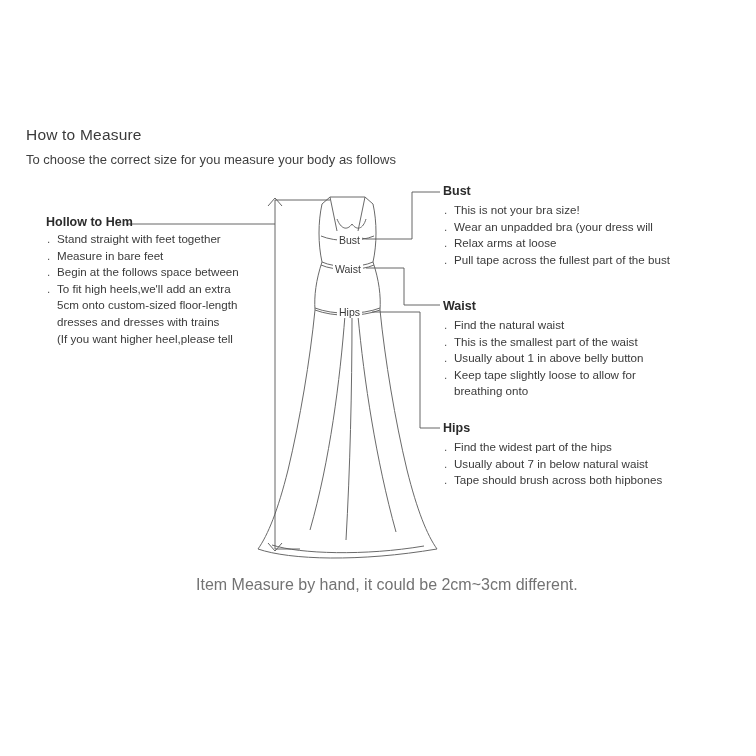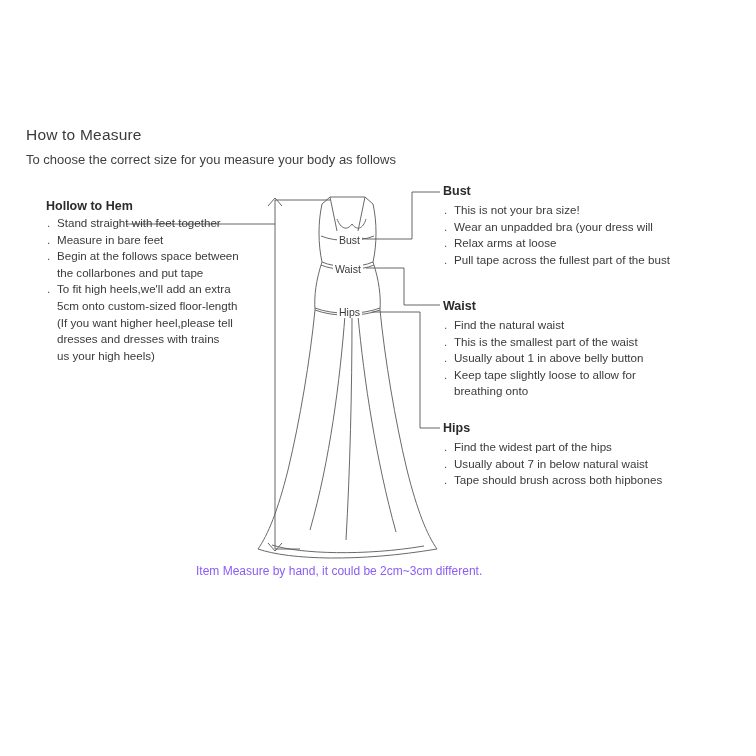--- a/index.html
+++ b/index.html
@@ -34,23 +34,23 @@
     position: absolute;
     left: 26px;
     top: 152px;
     font-size: 13px;
     color: #3f3f3f;
     white-space: nowrap;
   }
   .footnote {
     position: absolute;
     left: 196px;
-    top: 564px;
-    font-size: 12px;
-    color: #8b5cf6;
+    top: 576px;
+    font-size: 16px;
+    color: #737373;
     white-space: nowrap;
   }
 
   
   .block {
     position: absolute;
   }
   .block-title {
     font-size: 12.5px;
     font-weight: bold;
@@ -74,21 +74,21 @@
     padding-left: 11px;
   }
   .block li .dot {
     position: absolute;
     left: 1px;
     top: 0;
     font-size: 11.6px;
     color: #555;
   }
 
-  #block-hollow { left: 46px; top: 215px; width: 215px; }
+  #block-hollow { left: 46px; top: 231px; width: 215px; }
   #block-hollow .block-title { position: absolute; left: 0; top: -16px; }
   #block-bust   { left: 443px; top: 184px; width: 250px; }
   #block-waist  { left: 443px; top: 299px; width: 240px; }
   #block-hips   { left: 443px; top: 421px; width: 240px; }
 
   
   .svg-layer {
     position: absolute;
     left: 0;
     top: 0;
@@ -176,26 +176,24 @@
   <div class="inline-label" id="label-bust">Bust</div>
   <div class="inline-label" id="label-waist">Waist</div>
   <div class="inline-label" id="label-hips">Hips</div>
 
   <div class="block" id="block-hollow">
     <div class="block-title">Hollow to Hem</div>
     <ul>
       <li><span class="dot">.</span><span>Stand straight with feet together</span></li>
       <li><span class="dot">.</span><span>Measure in bare feet</span></li>
       <li><span class="dot">.</span><span>Begin at the follows space between</span></li>
-      <li class="cont"><span>the collarbones and put tape</span></li>
       <li><span class="dot">.</span><span>To fit high heels,we'll add an extra</span></li>
       <li class="cont"><span>5cm onto custom-sized floor-length</span></li>
+      <li class="cont"><span>dresses and dresses with trains</span></li>
       <li class="cont"><span>(If you want higher heel,please tell</span></li>
-      <li class="cont"><span>dresses and dresses with trains</span></li>
-      <li class="cont"><span>us your high heels)</span></li>
     </ul>
   </div>
 
   <div class="block" id="block-bust">
     <div class="block-title">Bust</div>
     <ul>
       <li><span class="dot">.</span><span>This is not your bra size!</span></li>
       <li><span class="dot">.</span><span>Wear an unpadded bra (your dress will</span></li>
       <li><span class="dot">.</span><span>Relax arms at loose</span></li>
       <li><span class="dot">.</span><span>Pull tape across the fullest part of the bust</span></li>

